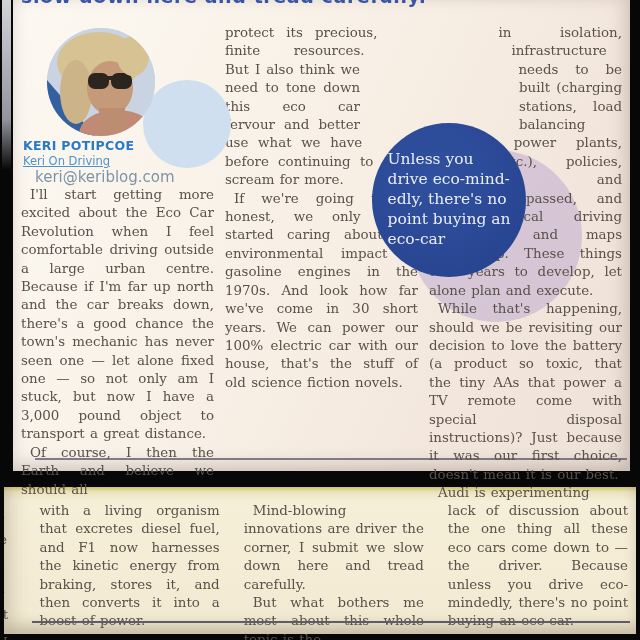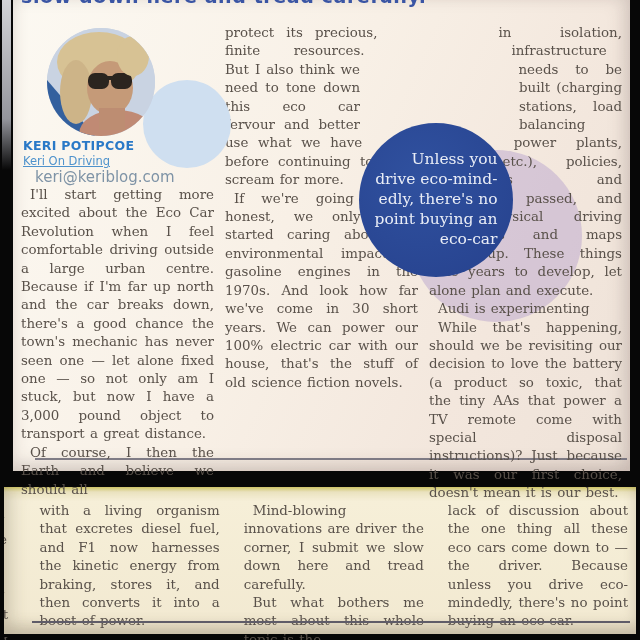--- a/index.html
+++ b/index.html
@@ -54,23 +54,23 @@
   
   .pq-cut-left{float:right;width:58px;height:162px;margin-top:100px;
     shape-outside:circle(80px at 80px 76px);shape-margin:5px;}
   .pq-cut-right{float:left;width:90px;height:162px;margin-top:100px;
     shape-outside:circle(80px at 7px 76px);shape-margin:5px;}
   .lavender-circle{
     position:absolute;left:397px;top:150px;width:172px;height:172px;border-radius:50%;
     background:rgba(186,166,206,.5);z-index:0;
   }
   .pull-quote{
-    position:absolute;left:346px;top:123px;width:154px;height:154px;border-radius:50%;
+    position:absolute;left:359px;top:123px;width:154px;height:154px;border-radius:50%;
     background:radial-gradient(circle at 40% 35%,#30519f,#26418d);z-index:3;
-    display:flex;align-items:center;justify-content:center;text-align:right;
+    display:flex;align-items:center;justify-content:center;text-align:left;
   }
   .pull-quote .pq-text{
     white-space:pre-line;font-family:"DejaVu Serif",serif;font-size:15.5px;
     line-height:1.28;color:#e9edf6;
   }
   .rule-main{position:absolute;left:22px;right:3px;top:458px;height:2px;
     background:#6b6875;opacity:.85;}
   
   .paper-strip{
     position:absolute;left:4px;top:487px;width:632px;height:147px;
@@ -127,22 +127,22 @@
 
     <div class="col">
       <div class="pq-cut-left"></div>
       <p>protect its precious, finite resources. But I also think we need to tone down this eco car fervour and better use what we have before continuing to scream for more.</p>
       <p class="indent">If we're going to be honest, we only really started caring about the environmental impact of gasoline engines in the 1970s. And look how far we've come in 30 short years. We can power our 100% electric car with our house, that's the stuff of old science fiction novels.</p>
     </div>
 
     <div class="col">
       <div class="pq-cut-right"></div>
       <p>in isolation, infrastructure needs to be built (charging stations, load balancing power plants, etc.), policies, laws and regulations passed, and new physical driving boundaries and maps drawn up. These things take years to develop, let alone plan and execute.</p>
+      <p class="indent">While that's happening, should we be revisiting our decision to love the battery (a product so toxic, that the tiny AAs that power a TV remote come with special disposal instructions)? Just because it was our first choice, doesn't mean it is our best.</p>
       <p class="indent">Audi is experimenting</p>
-      <p class="indent">While that's happening, should we be revisiting our decision to love the battery (a product so toxic, that the tiny AAs that power a TV remote come with special disposal instructions)? Just because it was our first choice, doesn't mean it is our best.</p>
     </div>
   </div>
 
   <div class="pull-quote">
     <div class="pq-text">Unless you
 drive eco-mind-
 edly, there's no
 point buying an
 eco-car</div>
   </div>

